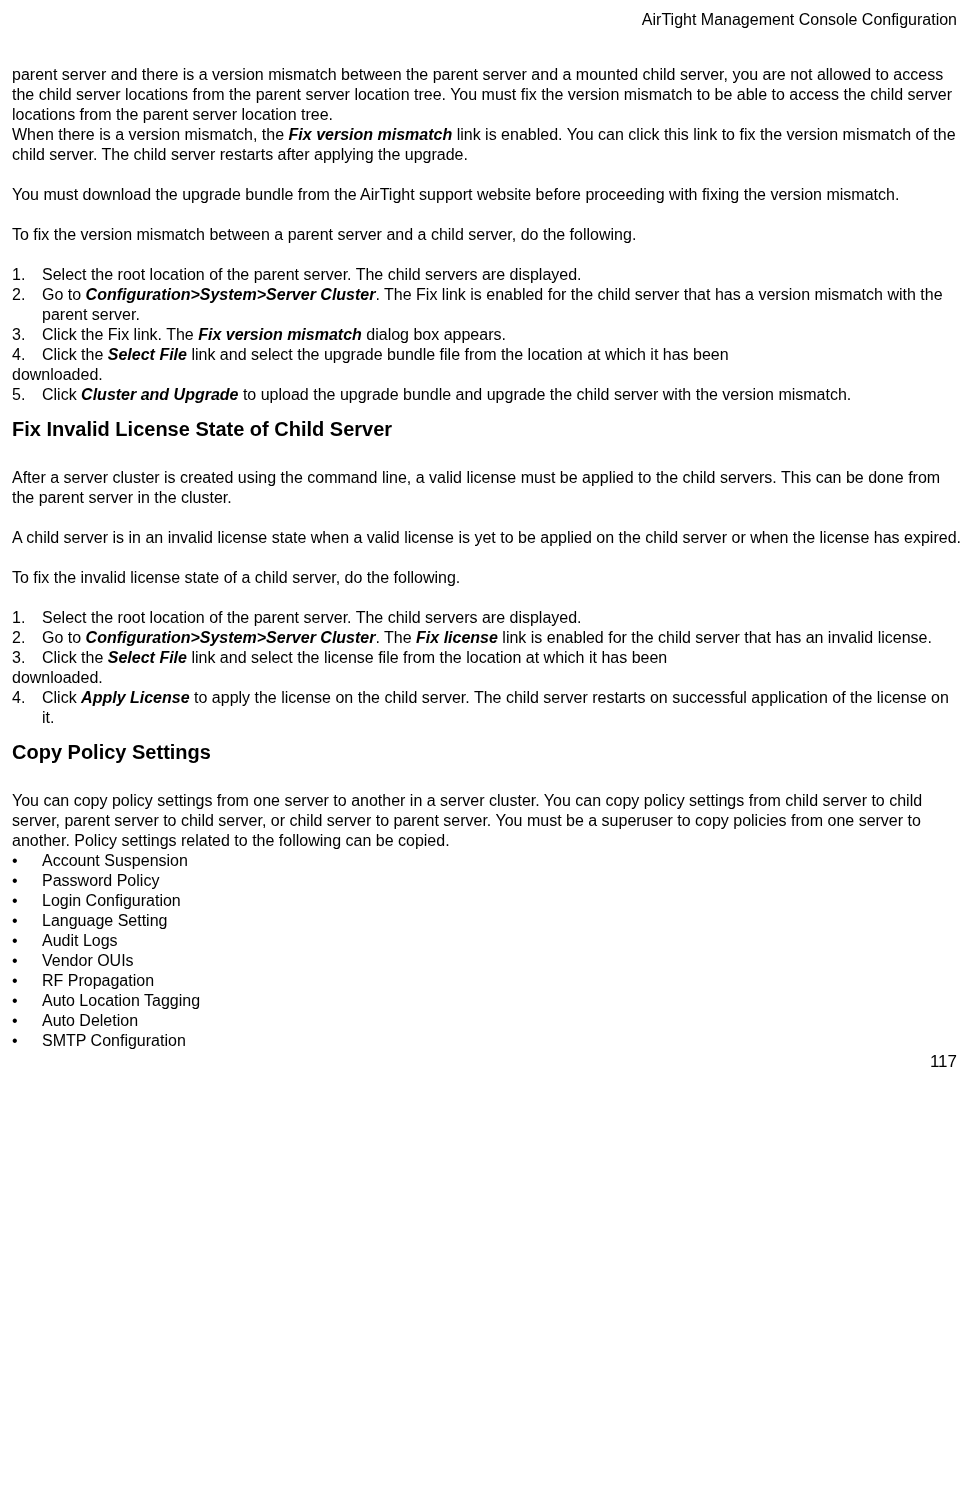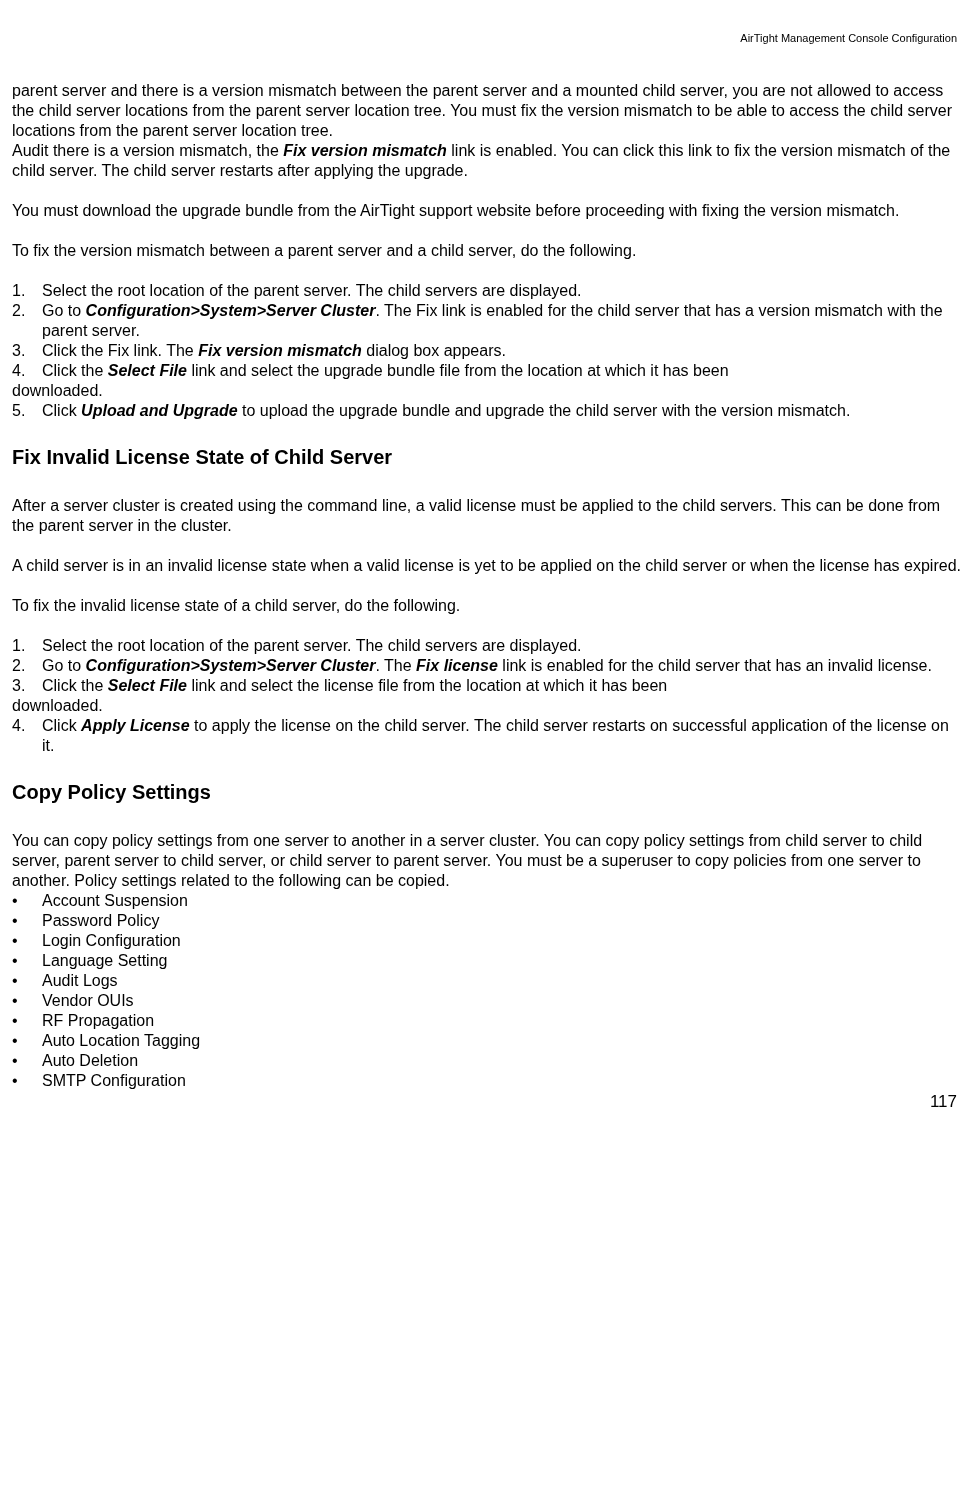--- a/index.html
+++ b/index.html
@@ -8,35 +8,34 @@
       line-height: 1.25;
       color: #000;
       margin: 0;
       padding: 10px 12px 30px 12px;
       width: 974px;
       box-sizing: border-box;
       background: #fff;
     }
     .header-right {
       text-align: right;
-      font-size: 11px;
+      font-size: 16px;
       margin-bottom: 35px;
       padding-right: 5px;
-      margin-top: 22px;
     }
     .body-text {
       margin-bottom: 0;
     }
     .para {
       margin-bottom: 20px;
     }
     .section-heading {
       font-size: 20px;
       font-weight: bold;
-      margin-top: 24px;
+      margin-top: 12px;
       margin-bottom: 26px;
     }
     .ol-item {
       display: flex;
       align-items: flex-start;
     }
     .ol-num {
       width: 30px;
       flex-shrink: 0;
     }
@@ -61,21 +60,21 @@
     }
     b { font-weight: bold; font-style: italic; }
   </style>
 </head>
 <body>
 
 <div class="header-right">AirTight Management Console Configuration</div>
 
 <div class="body-text">
   <span>parent server and there is a version mismatch between the parent server and a mounted child server,  you are not allowed to access the child server locations from the parent server location tree. You must fix the version mismatch to be able to access the child server locations from the parent server location tree.</span><br>
-  <span>Audit there is a version mismatch, the </span><b>Fix version mismatch</b><span> link is enabled. You can click this link to fix the version mismatch of the child server. The child server restarts after applying the upgrade.</span>
+  <span>When there is a version mismatch, the </span><b>Fix version mismatch</b><span> link is enabled. You can click this link to fix the version mismatch of the child server. The child server restarts after applying the upgrade.</span>
 </div>
 
 <div style="height:20px"></div>
 
 <div class="para">You must download the upgrade bundle from the AirTight support website before proceeding with fixing the version mismatch.</div>
 
 <div class="para">To fix the version mismatch between a parent server and a child server, do the following.</div>
 
 <div>
   <div class="ol-item">
@@ -97,21 +96,21 @@
   <div class="ol-item">
     <div class="ol-num">4.</div>
     <div class="ol-content">
       <span>Click the </span><b>Select File</b><span> link and select the upgrade bundle file from the location at which it has been</span>
     </div>
   </div>
   <div>downloaded.</div>
   <div class="ol-item">
     <div class="ol-num">5.</div>
     <div class="ol-content">
-      <span>Click </span><b>Upload and Upgrade</b><span> to upload the upgrade bundle and upgrade the child server with the version mismatch.</span>
+      <span>Click </span><b>Cluster and Upgrade</b><span> to upload the upgrade bundle and upgrade the child server with the version mismatch.</span>
     </div>
   </div>
 </div>
 
 <div class="section-heading">Fix Invalid License State of Child Server</div>
 
 <div class="para">After a server cluster is created using the command line, a valid license must be applied to the child servers. This can be done from the parent server in the cluster.</div>
 <div class="para">A child server is in an invalid license state when a valid license is yet to be applied on the child server or when the license has expired.</div>
 <div class="para">To fix the invalid license state of a child server, do the following.</div>
 

